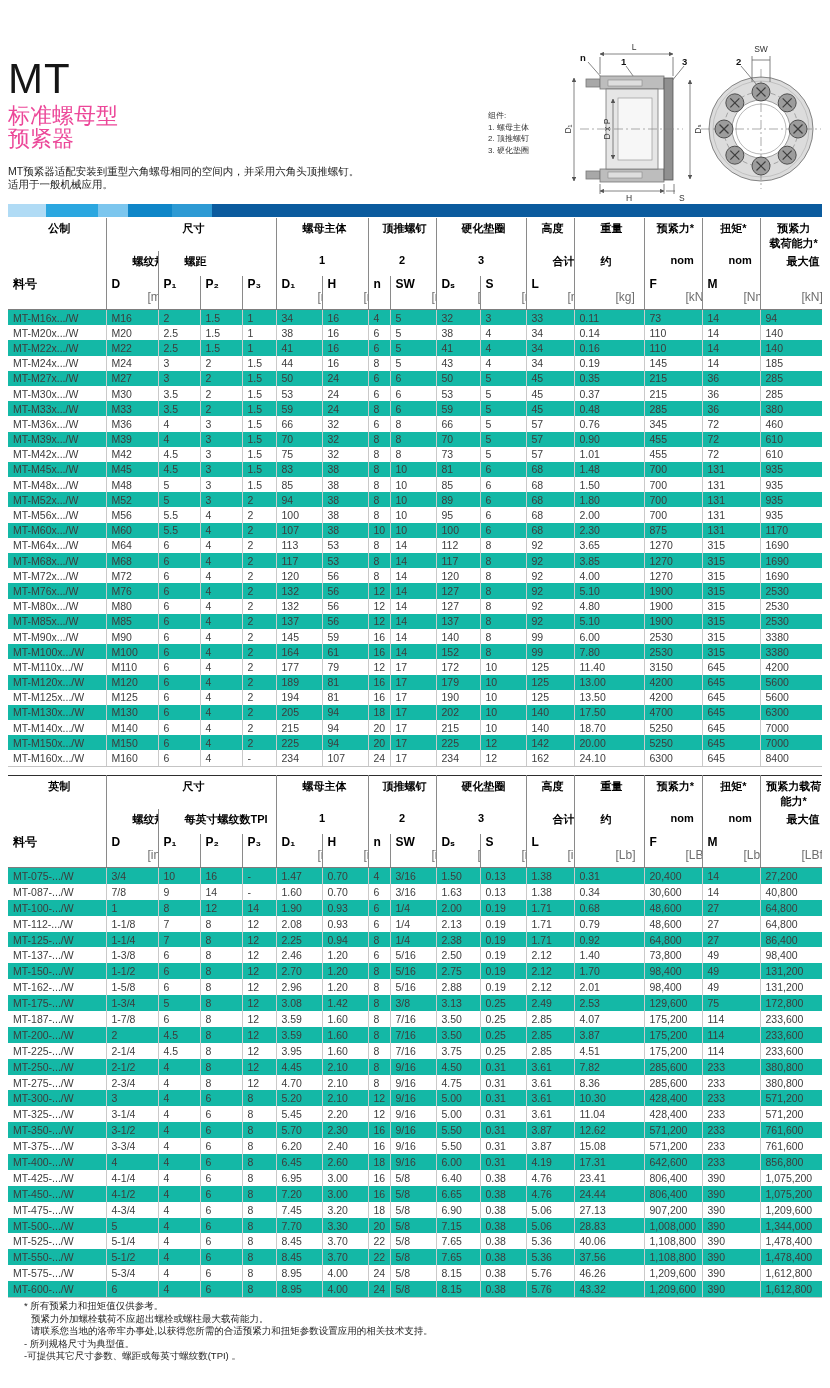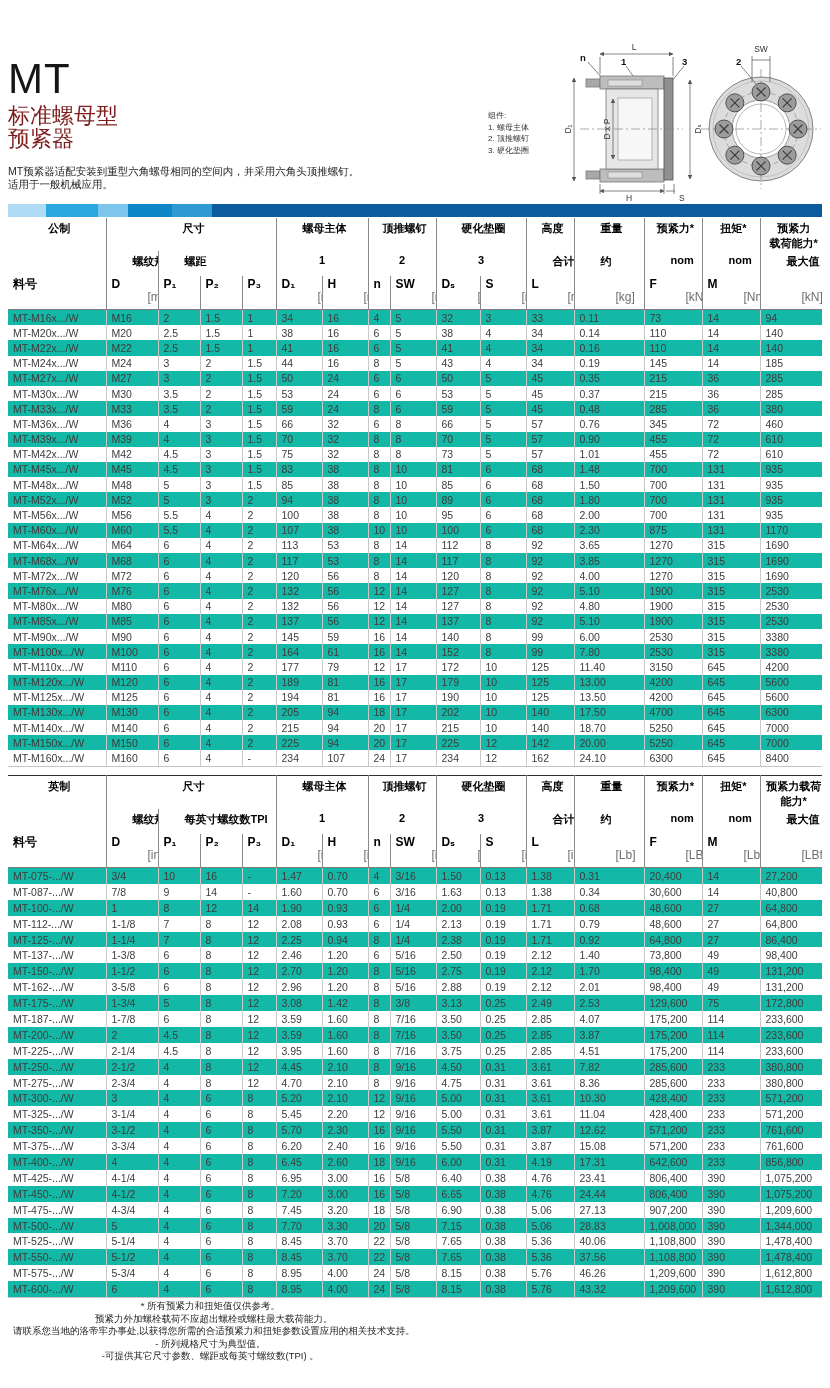--- a/index.html
+++ b/index.html
@@ -1,19 +1,19 @@
 <!DOCTYPE html>
 <html><head>
 <meta charset="utf-8">
 <style>
   html,body{margin:0;padding:0;background:#fff;}
   .page{position:relative;width:830px;height:1388px;background:#fff;overflow:hidden;
         font-family:"Liberation Sans","DejaVu Sans",sans-serif;color:#222;}
   .main-title{position:absolute;left:8px;top:58px;font-size:42px;line-height:42px;font-weight:400;color:#161616;letter-spacing:1px;}
-  .subtitle{position:absolute;left:8px;top:104px;font-size:22px;line-height:23px;font-weight:400;color:#7f1d1d;}
+  .subtitle{position:absolute;left:8px;top:104px;font-size:22px;line-height:23px;font-weight:400;color:#ec4899;}
   .desc{position:absolute;left:8px;top:165px;font-size:10.5px;line-height:13px;color:#1d1d1d;}
   .components{position:absolute;left:488px;top:110px;font-size:8px;line-height:11.5px;color:#333;}
   .accent-bar{position:absolute;left:8px;top:204px;width:814px;height:13px;display:flex;}
   .accent-bar div{height:100%;}
   .accent-fill{flex:1;}
   table.dtable{position:absolute;left:8px;width:814px;border-collapse:collapse;table-layout:fixed;}
   table.metric{top:218px;}
   table.imperial{top:775px;border-top:1px solid #2e2e2e;}
   .dtable th,.dtable td{margin:0;overflow:hidden;white-space:nowrap;}
   .dtable thead th{text-align:left;vertical-align:top;font-size:11px;color:#000;padding:3px 0 0 5px;}
@@ -24,21 +24,21 @@
   tr.h3 th{height:32px;vertical-align:top;padding-top:1px;border-bottom:1px solid #7d7d7d;}
   .gb{border-left:1px solid #8a8a8a;}
   .lbl{font-weight:bold;font-size:12px;min-height:14px;line-height:14px;color:#000;}
   .unit{font-weight:400;font-size:12px;line-height:12px;color:#6e6e6e;margin-left:36px;}
   .dtable tbody td{font-size:10.5px;color:#3c3c3c;padding:0 0 0 5px;vertical-align:middle;}
   table.metric tbody td{height:15.2px;}
   table.imperial tbody td{height:15.9px;}
   .dtable tbody td.b{border-left:1px solid #c9c9c9;}
   .dtable tbody tr.alt{background:#14b8a6;}
   .dtable tbody tr:last-child td{border-bottom:1px solid #c4c4c4;}
-  .footnotes{position:absolute;left:6px;top:1300px;font-size:9.5px;line-height:12.5px;color:#1c1c1c;text-align:center;}
+  .footnotes{position:absolute;left:24px;top:1300px;font-size:9.5px;line-height:12.5px;color:#1c1c1c;}
   .footnotes .fi{padding-left:7px;}
   .dl{font-size:8.5px;fill:#333;font-family:"Liberation Sans","DejaVu Sans",sans-serif;}
   .dlb{font-size:9.5px;font-weight:bold;fill:#111;font-family:"Liberation Sans","DejaVu Sans",sans-serif;}
 </style>
 </head>
 <body>
 
 <div class="page">
 
   <div class="main-title">MT</div>
@@ -1050,21 +1050,21 @@
           <td class="b">2.75</td>
           <td class="b">0.19</td>
           <td class="b">2.12</td>
           <td class="b">1.70</td>
           <td class="b">98,400</td>
           <td class="b">49</td>
           <td class="b">131,200</td>
         </tr>
         <tr>
           <td>MT-162-.../W</td>
-          <td class="b">3-5/8</td>
+          <td class="b">1-5/8</td>
           <td class="b">6</td>
           <td class="b">8</td>
           <td class="b">12</td>
           <td class="b">2.96</td>
           <td class="b">1.20</td>
           <td class="b">8</td>
           <td class="b">5/16</td>
           <td class="b">2.88</td>
           <td class="b">0.19</td>
           <td class="b">2.12</td>

